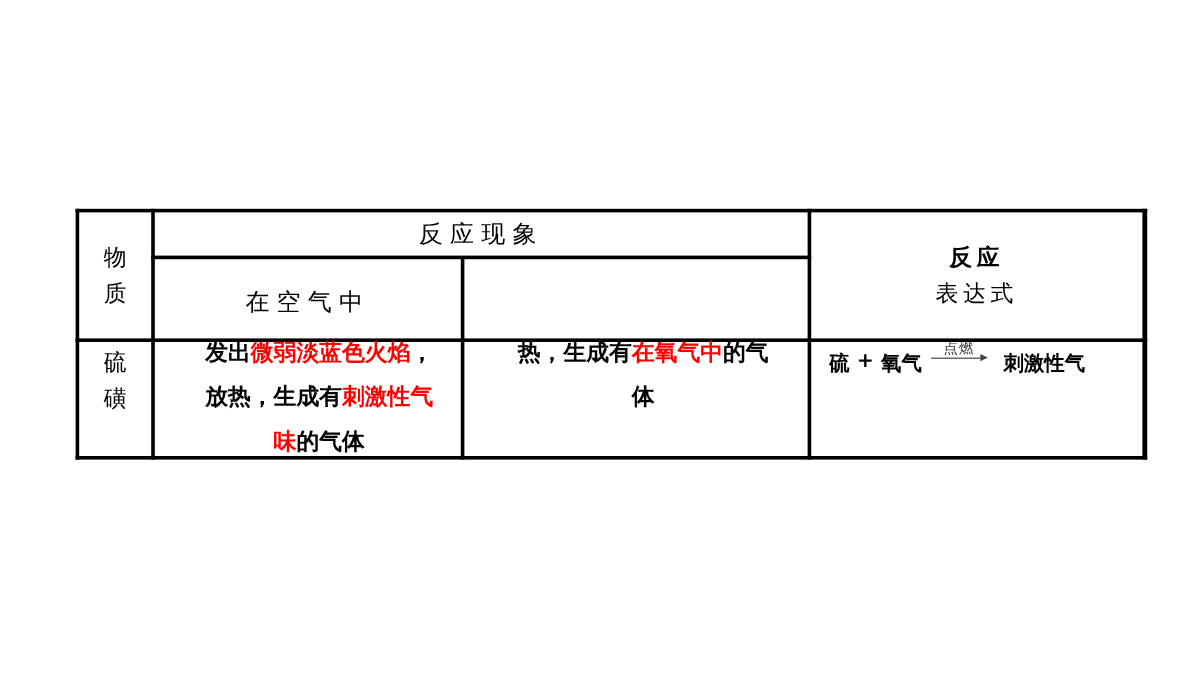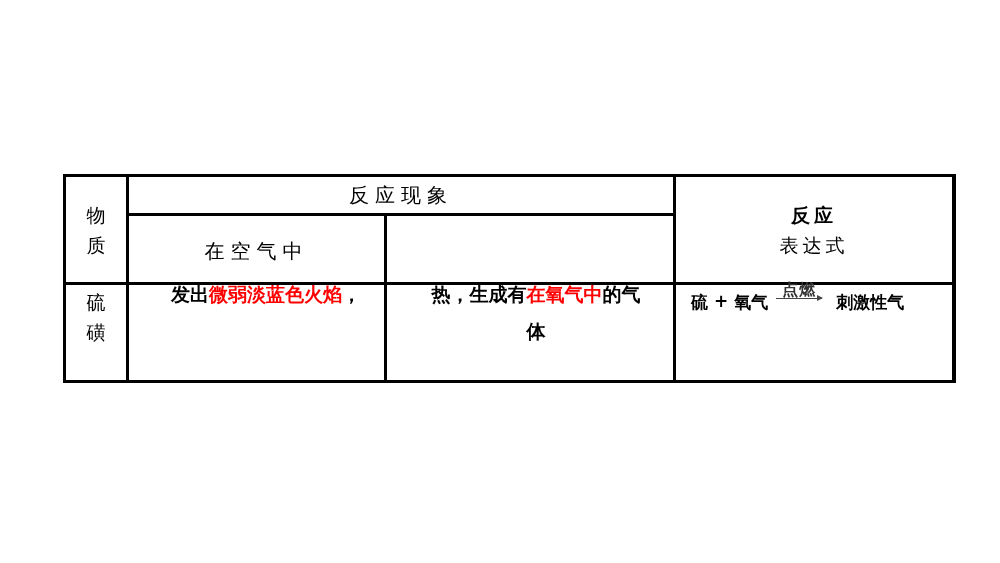--- a/index.html
+++ b/index.html
@@ -71,22 +71,22 @@
     }
     .arrow-wrap {
       display: inline-flex;
       flex-direction: column;
       align-items: center;
       margin: 0 14px 0 8px;
       position: relative;
       top: -7px;
     }
     .cond {
-      font-size: 16px;
-      font-weight: bold;
+      font-size: 12px;
+      font-weight: normal;
       font-family: "DejaVu Serif", serif;
       color: #333;
       line-height: 12px;
       letter-spacing: 1px;
     }
     .arrow {
       width: 46px;
       height: 1px;
       background: #444;
       position: relative;
@@ -141,20 +141,26 @@
 
     <div class="cell vert" style="left:3px;top:111px;width:60px;height:60px;align-items:center;justify-content:flex-start;padding-top:2px;">
       <span>硫</span>
       <span>磺</span>
     </div>
 
     <div class="body-text" style="left:88px;top:102px;width:230px;">
       <div>
         <span>发出</span><span class="red">微弱淡蓝色火焰</span><span>，</span>
       </div>
+      <div>
+        <span>放热，生成有</span><span class="red">刺激性气</span>
+      </div>
+      <div>
+        <span class="red">味</span><span>的气体</span>
+      </div>
     </div>
 
     <div class="body-text" style="left:338px;top:102px;width:270px;">
       <div>
         <span>热，生成有</span><span class="red">在氧气中</span><span>的气</span>
       </div>
       <div>
         <span>体</span>
       </div>
     </div>

